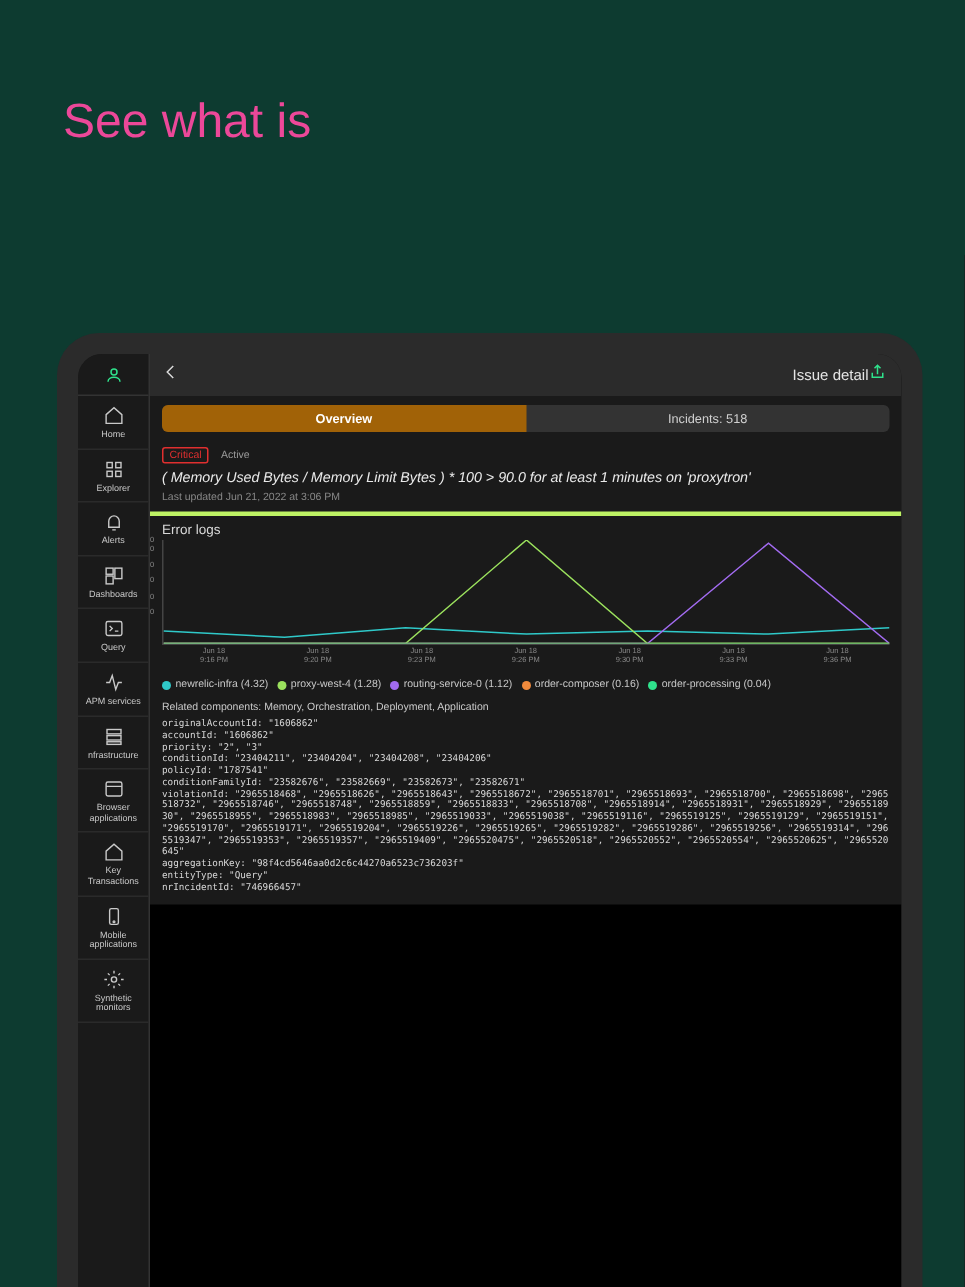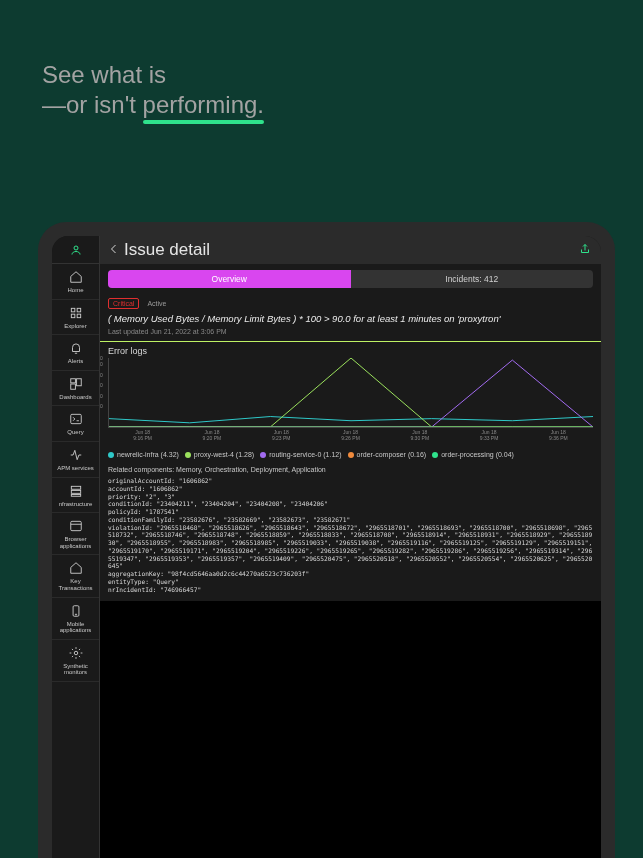--- a/index.html
+++ b/index.html
@@ -4,22 +4,22 @@
 <style>
 * { margin: 0; padding: 0; box-sizing: border-box; }
 body {
   background: #0d3b30;
   font-family: -apple-system, BlinkMacSystemFont, "Segoe UI", Arial, sans-serif;
   width: 643px;
   height: 858px;
   overflow: hidden;
 }
 .hero-text {
-  color: #a3a3a3;
-  font-size: 24px;
+  color: #ec4899;
+  font-size: 32px;
   font-weight: 400;
   padding: 60px 0 0 42px;
   line-height: 1.25;
 }
 .hero-underline {
   position: relative;
   display: inline-block;
 }
 .hero-underline::after {
   content: "";
@@ -82,48 +82,48 @@
   flex-direction: column;
   overflow: hidden;
 }
 .topbar {
   height: 28px;
   background: #2b2b2b;
   display: flex; align-items: center;
   padding: 0 8px;
 }
 .back-chevron { width: 16px; cursor: pointer; }
-.topbar-title { flex:1; text-align:left; font-size:17px; color:#e5e5e5; }
+.topbar-title { flex:1; text-align:right; font-size:10px; color:#e5e5e5; }
 .export-icon { width:14px; cursor:pointer; }
 .seg-control {
   display: flex;
   background: #333;
   margin: 6px 8px;
   border-radius: 4px;
   overflow: hidden;
 }
 .seg-btn {
   flex:1;
   font-size: 8.5px;
   padding: 4px 0;
   text-align:center;
   color:#d0d0d0;
   cursor:pointer;
 }
-.seg-btn.active { background:#d946ef; color:#fff; }
+.seg-btn.active { background:#a16207; color:#fff;font-weight:bold; }
 .badges { padding: 4px 8px 2px 8px; display:flex; gap:4px; align-items:center; }
 .badge { font-size:7px; padding:1px 4px; border-radius:2px; }
 .badge-critical { border:1px solid #e02f2f; color:#e02f2f; }
 .badge-active { color:#9a9a9a; }
 .issue-title { font-size:9.5px; padding: 2px 8px; color:#eaeaea;font-style:italic; }
 .last-updated { font-size:7px; color:#888; padding: 2px 8px 6px 8px; }
 .section-header {
   font-size:9px; color:#d8d8d8;
   padding: 4px 8px 2px 8px;
-  border-top:1px solid #bef264;
+  border-top:3px solid #bef264;
 }
 
 .chart-wrap { padding: 0 8px 6px 8px; }
 .chart {
   height: 70px;
   position: relative;
   border-left:1px solid #444;
   border-bottom:1px solid #444;
 }
 .y-tick { position:absolute; left:-2px; width:100%; font-size:5px; color:#888; }
@@ -146,23 +146,20 @@
   white-space: pre-wrap;
   word-break: break-all;
 }
 .black-fill { flex:1; background:#000; margin: 4px 0 0 0; }
 </style>
 </head>
 <body>
 
 <div class="hero-text">
   <div>See what is</div>
-  <div>
-    <span>—or isn't </span><span class="hero-underline">performing.</span>
-  </div>
 </div>
 
 <div class="tablet-frame">
   <div class="device-screen">
 
     <div class="sidebar">
       <div class="sidebar-top">
         <svg width="12" height="12" viewBox="0 0 24 24" stroke="#2fe28c" fill="none" stroke-width="2">
             <circle cx="12" cy="8" r="4"></circle>
             <path d="M4 21c0-4 4-6 8-6s8 2 8 6"></path>
@@ -259,21 +256,21 @@
         <div class="topbar-title">Issue detail</div>
         <div class="export-icon">
           <svg width="12" height="12" viewBox="0 0 24 24" stroke="#2fe28c" fill="none" stroke-width="2">
               <path d="M12 3v12M8 7l4-4 4 4M5 13v6h14v-6"></path>
             </svg>
         </div>
       </div>
 
       <div class="seg-control">
         <div class="seg-btn active">Overview</div>
-        <div class="seg-btn">Incidents: 412</div>
+        <div class="seg-btn">Incidents: 518</div>
       </div>
 
       <div class="badges">
         <span class="badge badge-critical">Critical</span>
         <span class="badge badge-active">Active</span>
       </div>
       <div class="issue-title">( Memory Used Bytes / Memory Limit Bytes ) * 100 &gt; 90.0 for at least 1 minutes on 'proxytron'</div>
       <div class="last-updated">Last updated Jun 21, 2022 at 3:06 PM</div>
 
       <div class="section-header">Error logs</div>

